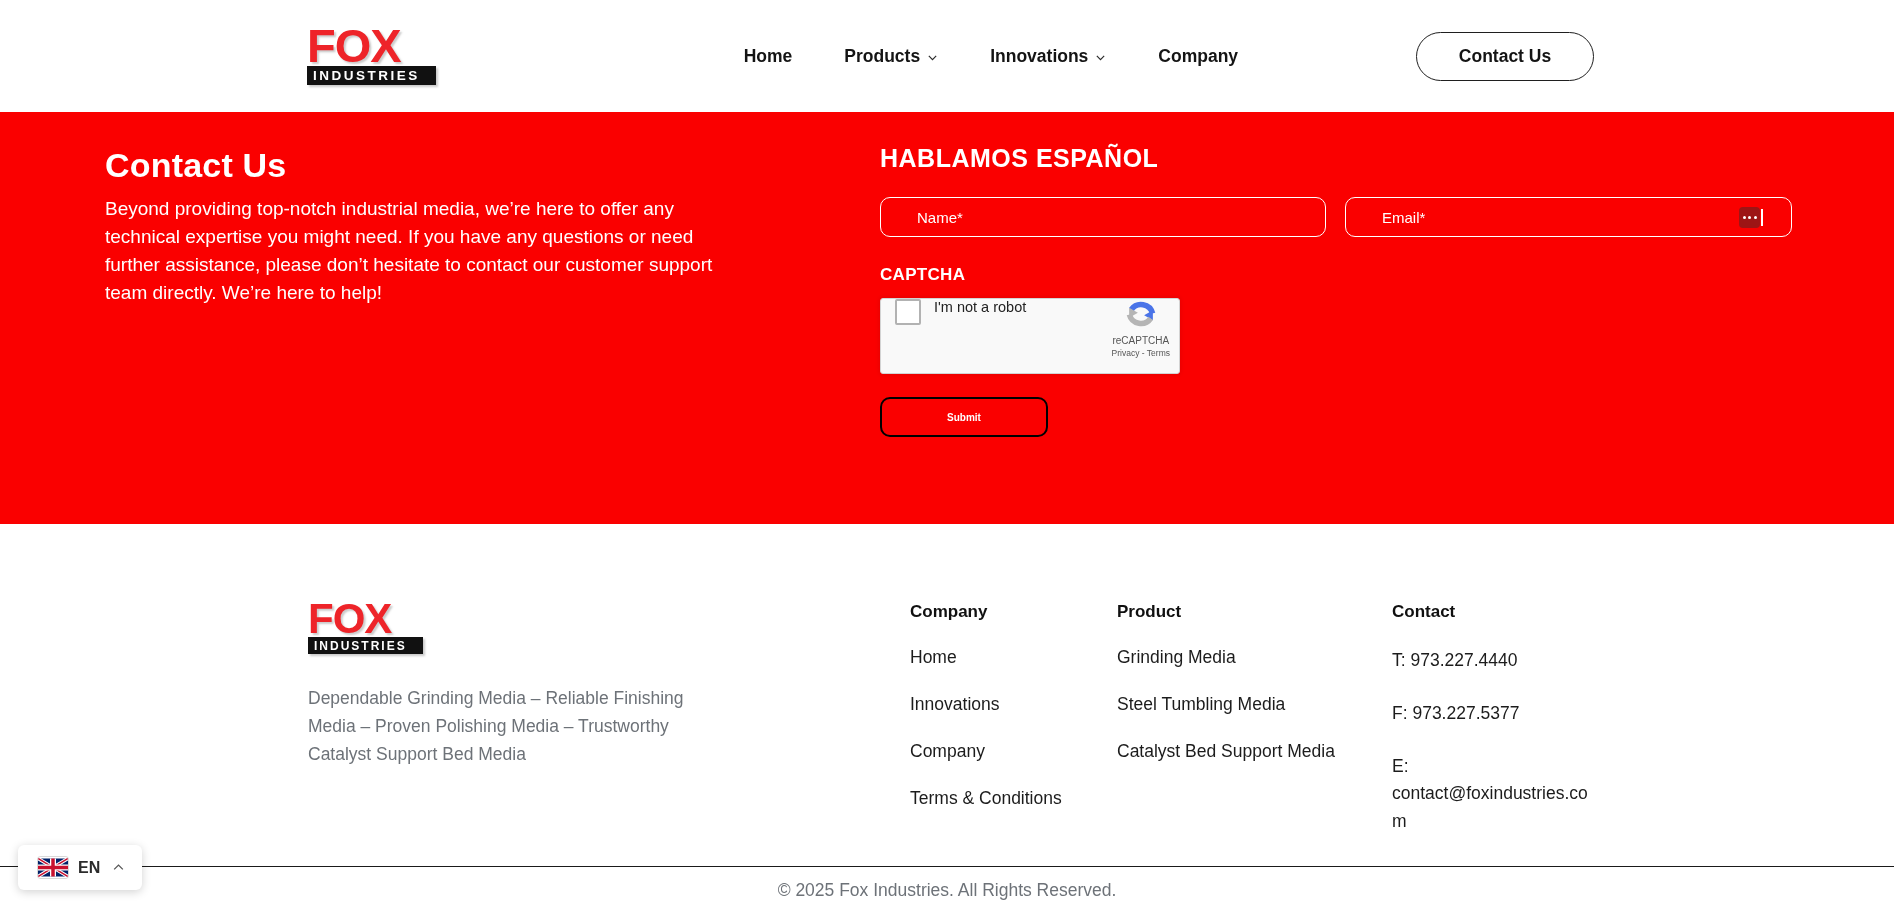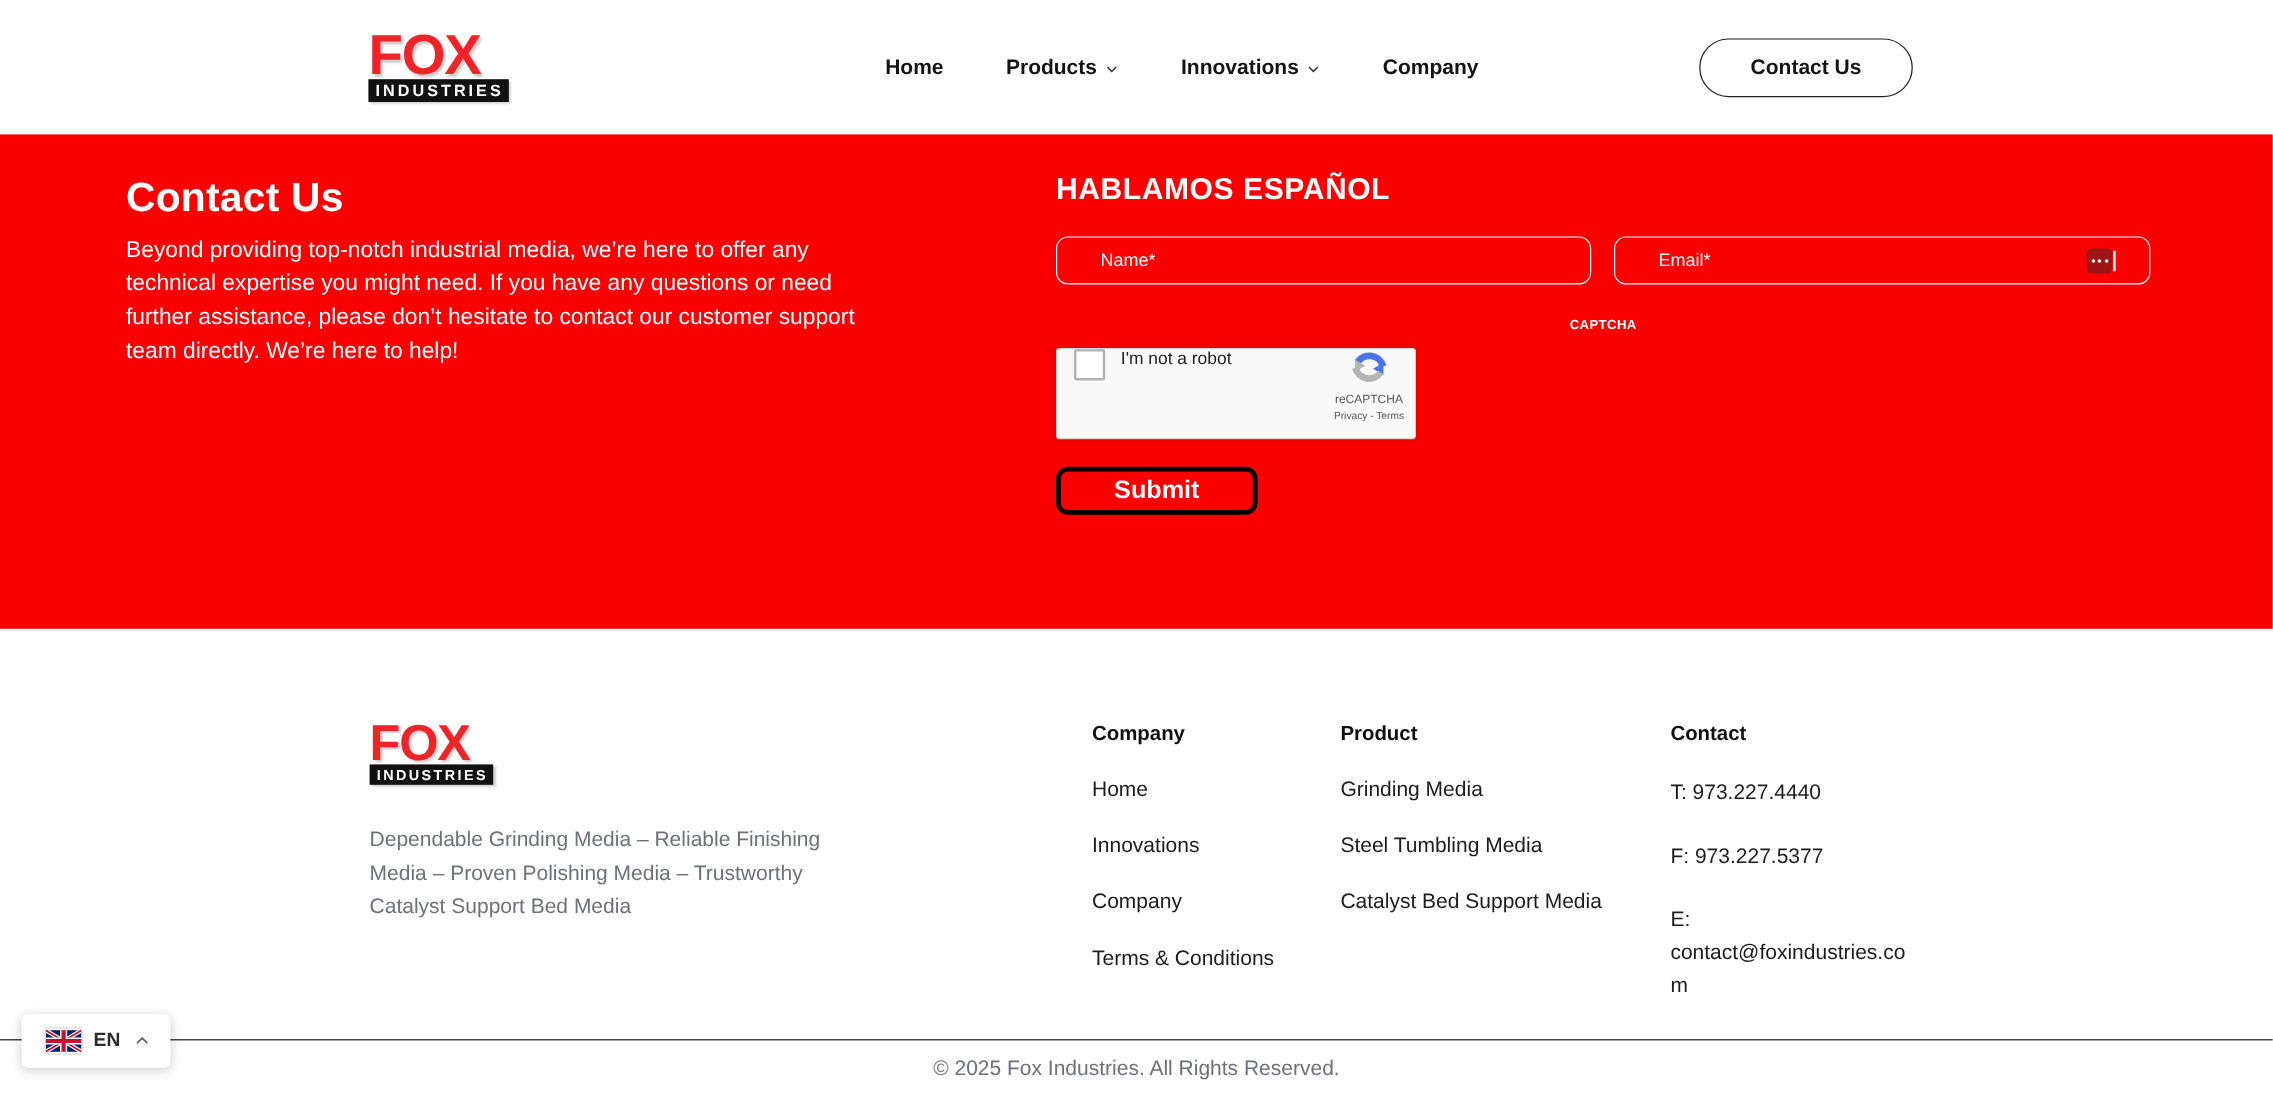--- a/index.html
+++ b/index.html
@@ -30,21 +30,21 @@
     line-height: 0.8;
     text-shadow: 2px 2px 2px rgba(140,140,140,0.45);
   }
   .logo .logo-bottom {
     display: inline-block;
     background: #111;
     color: #fff;
     font-size: 13.5px;
     font-weight: bold;
     letter-spacing: 2.5px;
-    padding: 3px 4px 2px 6px;
+    padding: 3px 16px 2px 6px;
     margin-top: 1px;
     box-shadow: 2px 2px 2px rgba(140,140,140,0.45);
   }
   .nav { display: flex; align-items: center; gap: 52px; margin-left: 130px; }
   .nav-item {
     font-size: 17.5px;
     font-weight: bold;
     color: #141414;
     display: flex;
     align-items: center;
@@ -113,21 +113,21 @@
     border-radius: 50%;
     display: block;
   }
   .caret-bar {
     position: absolute;
     right: 29px; top: 12px;
     width: 2px; height: 17px;
     background: #fff;
   }
   .field-message { width: 908px; margin-top: 20px; }
-  .captcha-label { margin-top: 28px; font-size: 11px; font-weight: bold; letter-spacing: 0.3px; text-align: center; }
+  .captcha-label { margin-top: 28px; font-size: 17px; font-weight: bold; letter-spacing: 0.3px; }
   .recaptcha {
     margin-top: 13px;
     width: 300px; height: 76px;
     background: #f9f9f9;
     border: 1px solid #d3d3d3;
     border-radius: 3px;
     box-shadow: 0 0 4px 1px rgba(0,0,0,0.08);
     display: flex;
     color: #282828;
   }
@@ -148,25 +148,25 @@
     flex-direction: column;
     align-items: center;
     line-height: 1.25;
   }
   .recaptcha-brand-name { font-size: 10px; color: #555; margin-top: 1px; }
   .recaptcha-links { font-size: 8.5px; color: #555; }
   .submit-btn {
     margin-top: 23px;
     width: 168px; height: 40px;
     background: transparent;
-    border: 4px solid #000000;
+    border: 2px solid #000000;
     border-radius: 10px;
     color: #fff;
     font-family: inherit;
-    font-size: 21px;
+    font-size: 10px;
     font-weight: bold;
     cursor: pointer;
   }
 
   
   .footer { display: flex; padding: 78px 0 0 308px; }
   .footer-brand { width: 402px; flex: none; }
   .footer-brand .logo .logo-top { font-size: 42px; }
   .footer-brand .logo .logo-bottom { font-size: 12px; letter-spacing: 2px; }
   .footer-tagline {

